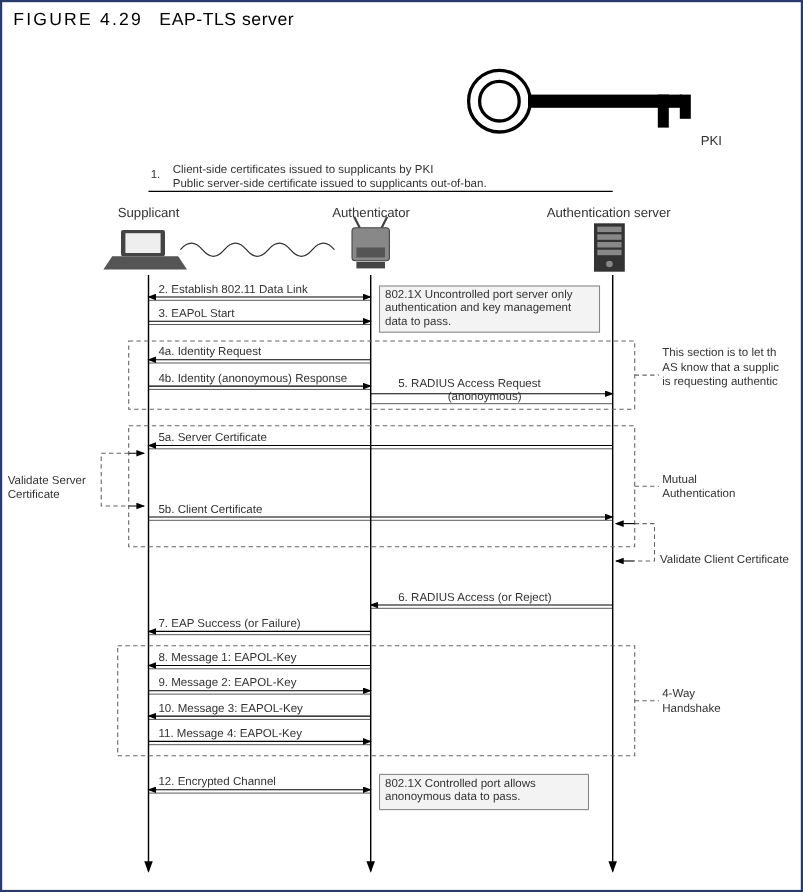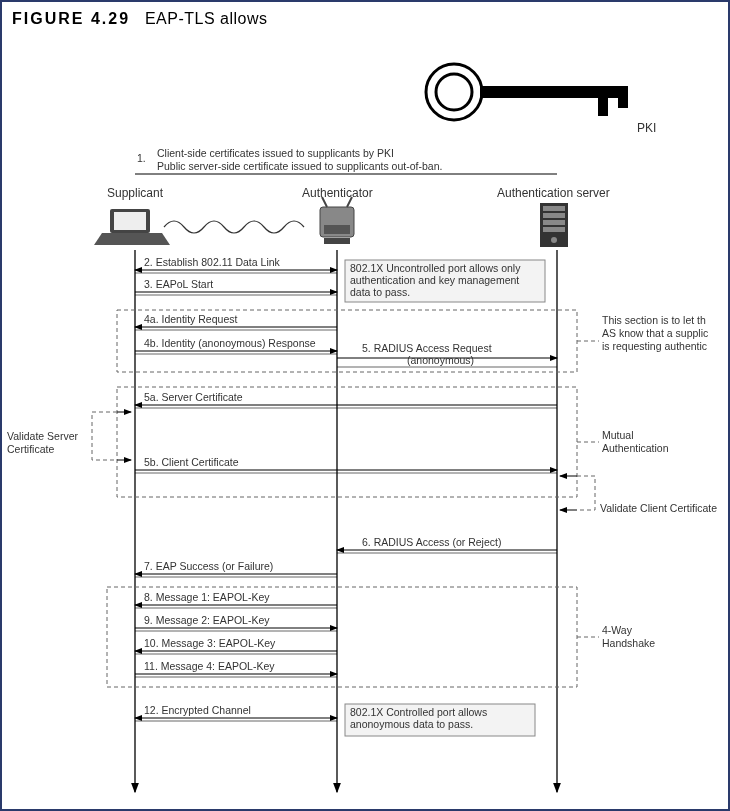--- a/index.html
+++ b/index.html
@@ -16,35 +16,35 @@
     overflow: hidden;
     background: #fff;
   }
   .title {
     position: absolute;
     top: 8px;
     left: 10px;
     font-size: 16px;
     letter-spacing: 0.5px;
   }
-  .title b { font-weight: 700; letter-spacing: 2px; }
+  .title b { font-weight: 400; letter-spacing: 2px; }
   svg { display: block; }
   .sm  { font-size: 10.5px; fill: #333; }
   .hdr { font-size: 12px; fill: #333; }
   .box { fill: #f3f3f3; stroke: #888; }
   .dash { stroke: #666; stroke-dasharray: 4 3; fill: none; }
   .line { stroke: #000; fill: none; }
 </style>
 </head>
 <body>
 
 <div class="frame">
   <div class="title">
     <b>FIGURE 4.29</b>&nbsp;&nbsp;
-    <span>EAP-TLS allows</span>
+    <span>EAP-TLS server</span>
   </div>
 
   <svg width="730" height="811">
     <defs>
       <marker id="arr" markerWidth="8" markerHeight="8" refX="7" refY="3" orient="auto">
         <path d="M0,0 L8,3 L0,6 Z" fill="#000"></path>
       </marker>
       <marker id="arrL" markerWidth="8" markerHeight="8" refX="1" refY="3" orient="auto">
         <path d="M8,0 L0,3 L8,6 Z" fill="#000"></path>
       </marker>
@@ -90,21 +90,21 @@
       <rect x="541" y="225" width="22" height="5" fill="#888"></rect>
       <circle cx="552" cy="238" r="3" fill="#888"></circle>
     </g>
 
     <line x1="133" y1="248" x2="133" y2="790" class="line" stroke-width="1.3" marker-end="url(#arr)"></line>
     <line x1="335" y1="248" x2="335" y2="790" class="line" stroke-width="1.3" marker-end="url(#arr)"></line>
     <line x1="555" y1="248" x2="555" y2="790" class="line" stroke-width="1.3" marker-end="url(#arr)"></line>
 
     <rect x="343" y="258" width="200" height="42" class="box"></rect>
     <foreignObject x="348" y="260" width="192" height="40">
-      <div xmlns="http://www.w3.org/1999/xhtml" style="font:10.5px Arial;color:#333">802.1X Uncontrolled port allows only authentication and key management data to pass.</div>
+      <div xmlns="http://www.w3.org/1999/xhtml" style="font:10.5px Arial;color:#333">802.1X Uncontrolled port server only authentication and key management data to pass.</div>
     </foreignObject>
 
     <line x1="133" y1="268" x2="335" y2="268" class="line" marker-start="url(#arrL)" marker-end="url(#arr)"></line>
     <text x="142" y="264" class="sm">2. Establish 802.11 Data Link</text>
     <line x1="133" y1="271" x2="335" y2="271" class="line" stroke-width="0.6"></line>
 
     <line x1="133" y1="290" x2="335" y2="290" class="line" marker-end="url(#arr)"></line>
     <text x="142" y="286" class="sm">3. EAPoL Start</text>
     <line x1="133" y1="293" x2="335" y2="293" class="line" stroke-width="0.6"></line>
 

